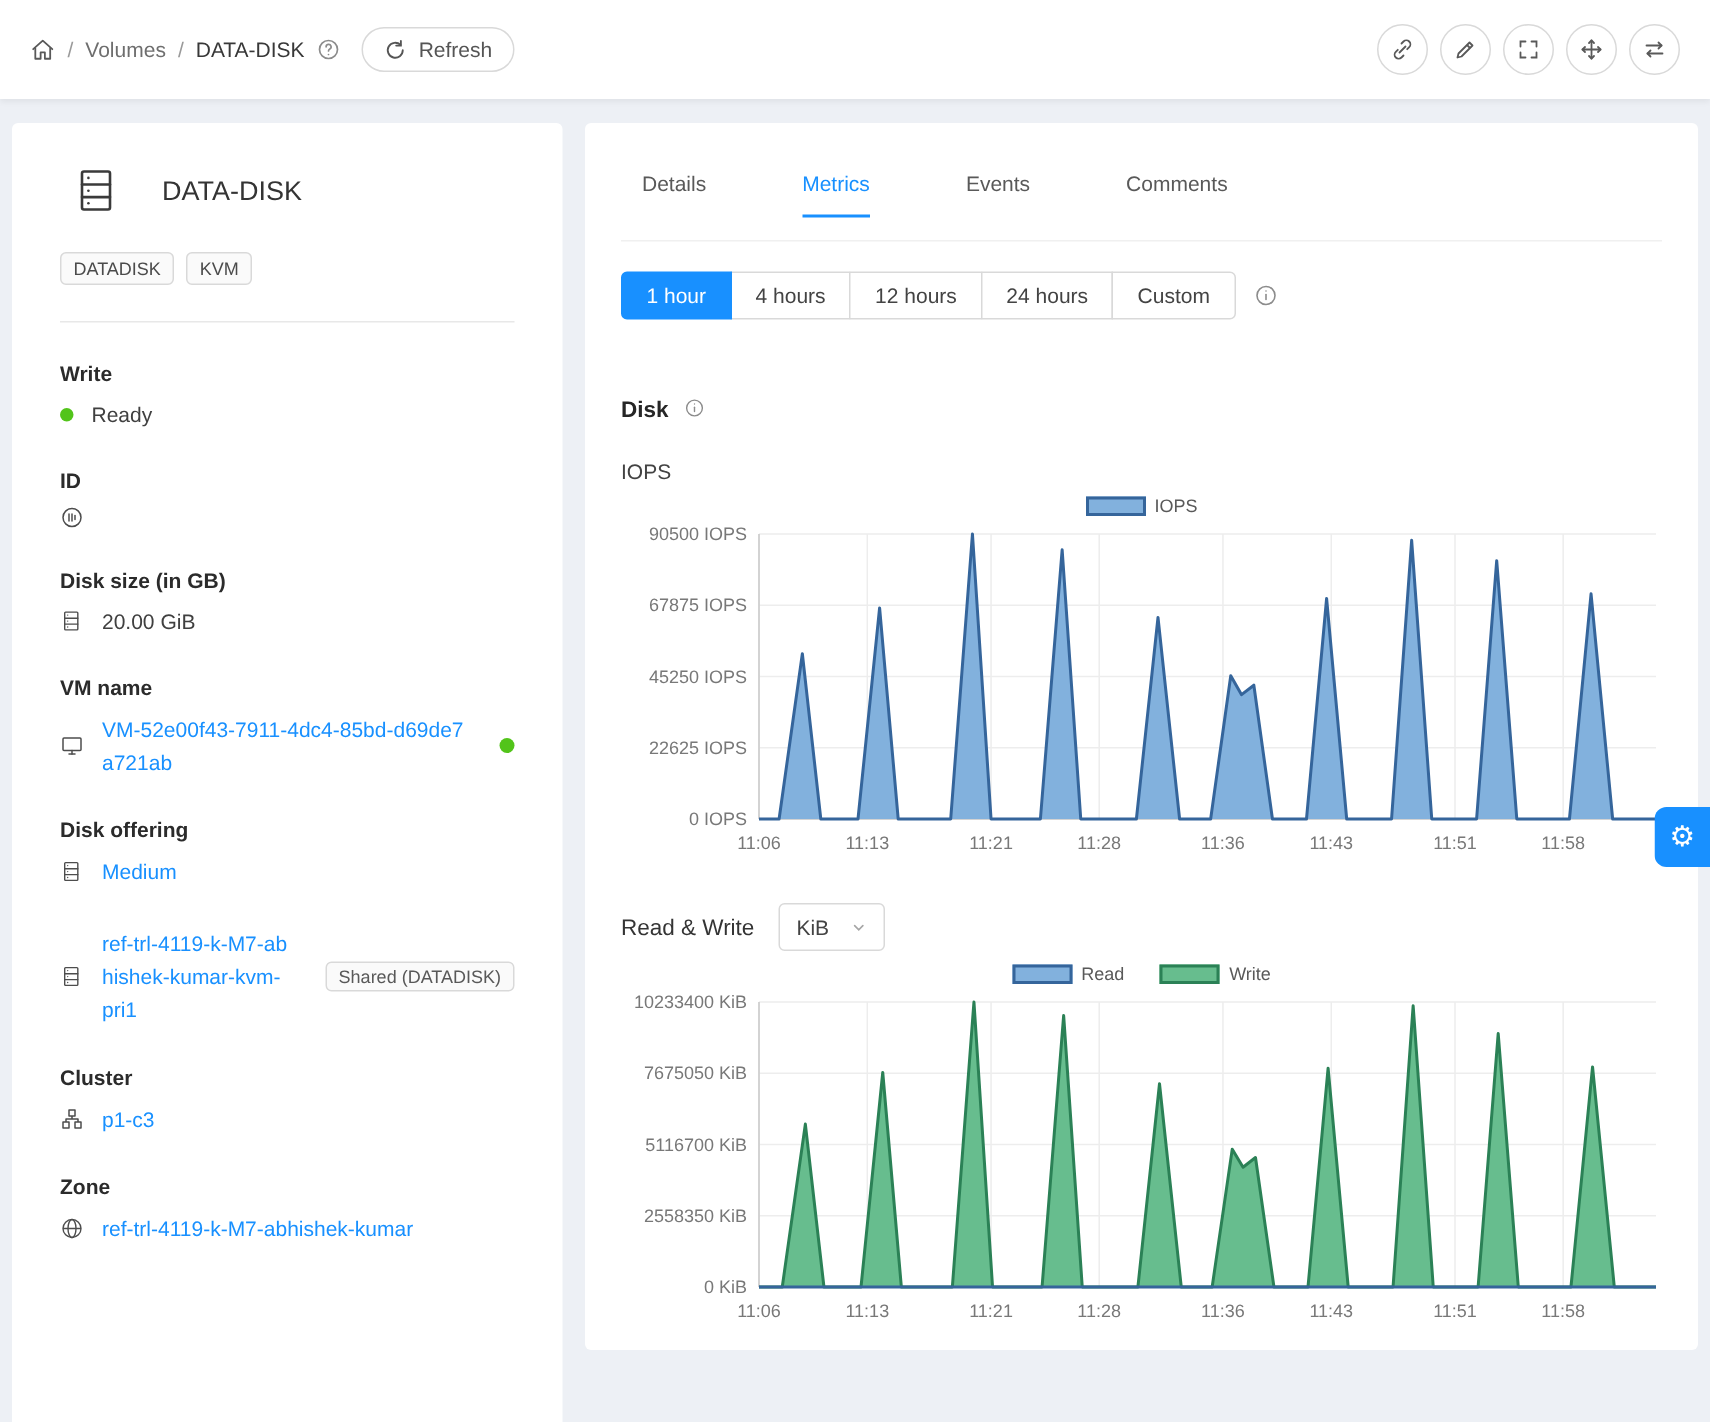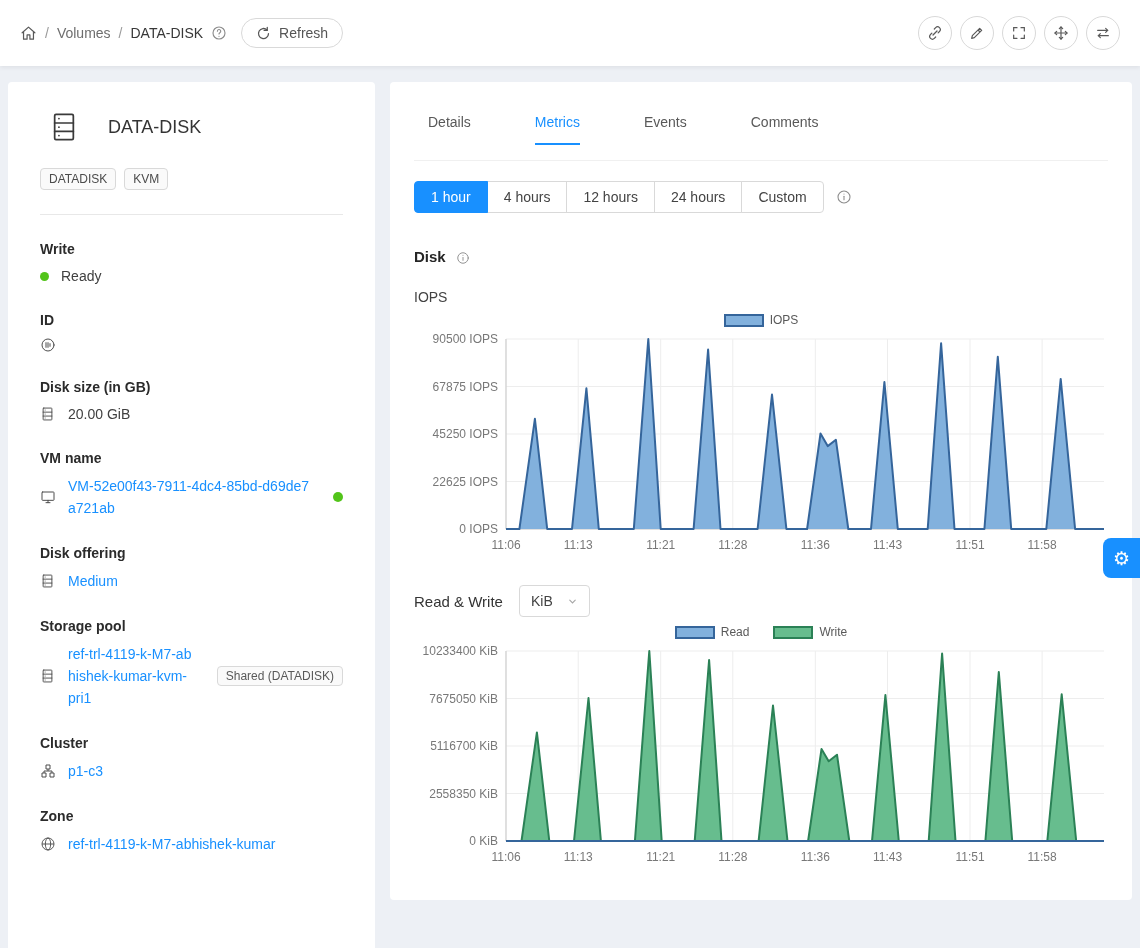--- a/index.html
+++ b/index.html
@@ -68,21 +68,21 @@
   .seg { display:inline-flex; }
   .seg button {
     height:32px; padding:0 16px; border:1px solid #d9d9d9; background:#fff; color:#434343;
     font-size:14px; margin-left:-1px; cursor:pointer; font-family:inherit;
   }
   .seg button:first-child { border-radius:4px 0 0 4px; margin-left:0; }
   .seg button:last-child { border-radius:0 4px 4px 0; }
   .seg button.active { background:#1890ff; border-color:#1890ff; color:#fff; position:relative; }
   .range-row .info { margin-left:12px; color:#8c8c8c; display:inline-flex; cursor:pointer; }
   
-  .sec-head { margin-top:35px; display:flex; align-items:flex-end; gap:10px; font-weight:700; color:#262626; font-size:15px; }
+  .sec-head { margin-top:52px; display:flex; align-items:flex-start; gap:10px; font-weight:700; color:#262626; font-size:15px; }
   .sec-head .info { color:#8c8c8c; display:inline-flex; cursor:pointer; }
   .chart-title { margin-top:24px; color:#434343; font-size:14px; }
   .rw-row { margin-top:26px; display:flex; align-items:center; font-size:15px; color:#343434; }
   .select {
     display:inline-flex; align-items:center; gap:14px; border:1px solid #d9d9d9; border-radius:4px;
     height:32px; padding:0 11px; margin-left:16px; color:#434343; font-size:14px; cursor:pointer; background:#fff;
   }
   .select .chev { color:#a6a6a6; display:inline-flex; }
   .legend { display:flex; justify-content:center; align-items:center; gap:8px; font-size:12px; color:#595959; margin-top:8px; }
   .legend .item { display:flex; align-items:center; gap:6px; margin:0 8px; }
@@ -258,21 +258,20 @@
               <path d="M8.2 5.7h.01"></path>
               <path d="M8.2 12.1h.01"></path>
               <path d="M8.2 18.4h.01"></path>
             </svg>
         </span>
         <a class="link">Medium</a>
       </div>
     </div>
 
     <div class="field">
-      <div class="flabel">Storage pool</div>
       <div class="frow top">
         <span class="sicon">
           <svg width="15" height="16" viewBox="0 0 24 24" fill="none" stroke="currentColor" stroke-width="1.5" stroke-linecap="round">
               <rect x="5" y="2.5" width="14" height="19" rx="1"></rect>
               <path d="M5 9h14"></path>
               <path d="M5 15.3h14"></path>
               <path d="M8.2 5.7h.01"></path>
               <path d="M8.2 12.1h.01"></path>
               <path d="M8.2 18.4h.01"></path>
             </svg>

